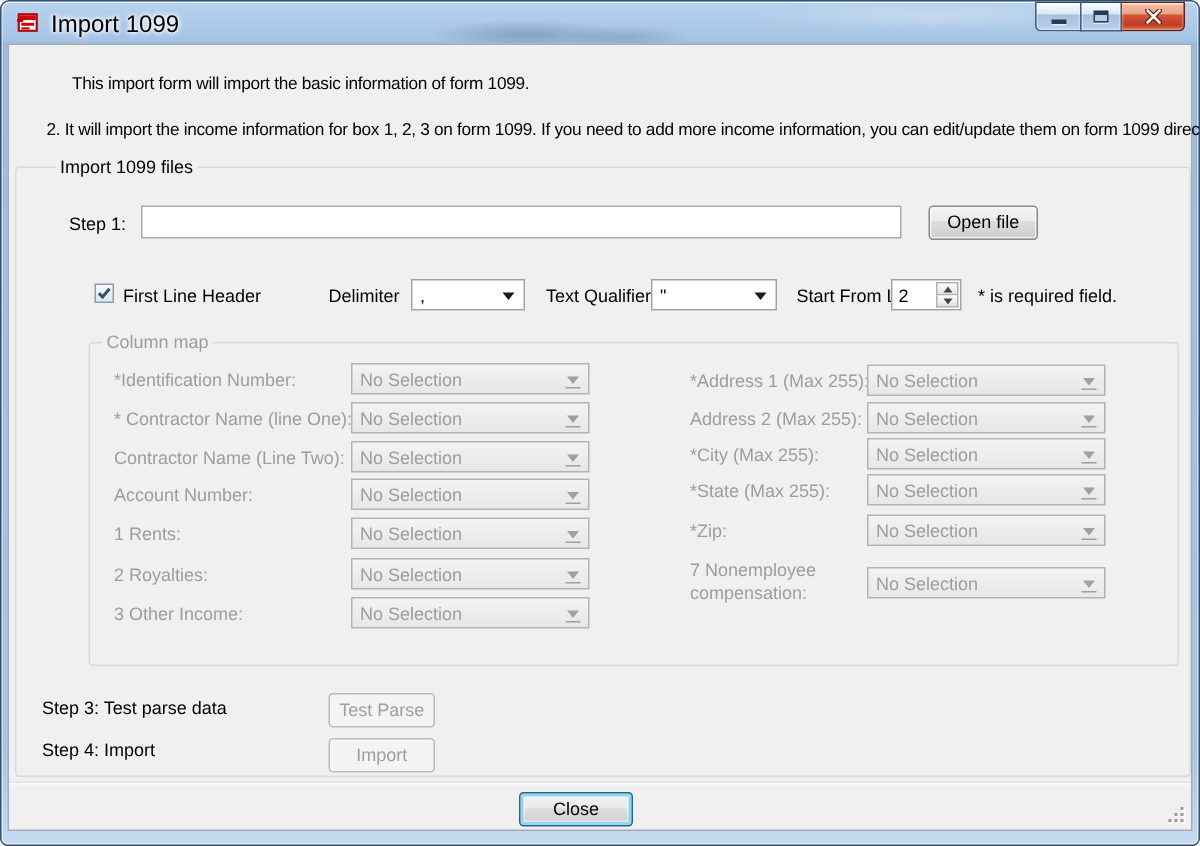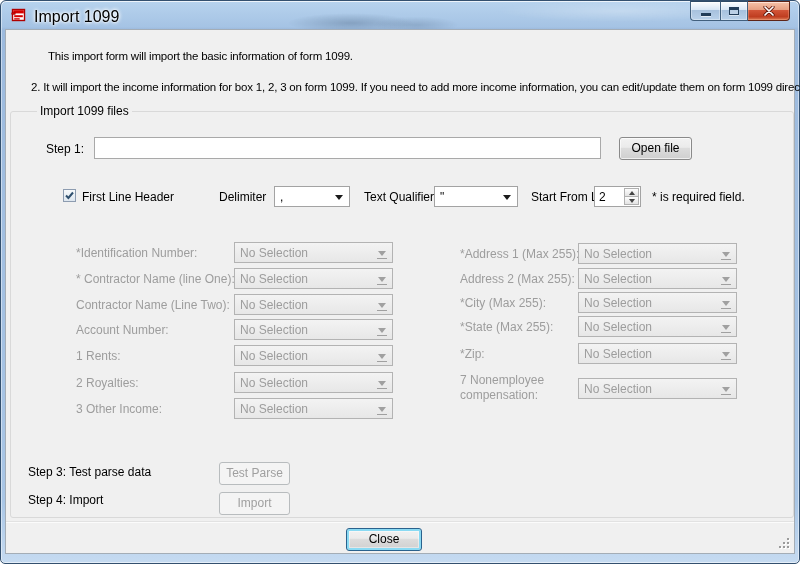--- a/index.html
+++ b/index.html
@@ -159,20 +159,23 @@
           <span class="spinbtn">
               <span class="tri-up"></span>
             </span>
           <span class="spinbtn">
               <span class="tri-down"></span>
             </span>
         </span>
       </div>
       <div class="abs" style="left:646px;top:160px;">* is required field.</div>
 
+      <div class="groupbox" style="left:53px;top:198px;width:727px;height:216px;">
+        <span class="legend gray" style="left:8px;">Column map</span>
+      </div>
 
       <div class="abs cm-label" style="left:70px;top:216px;">*Identification Number:</div>
       <div class="dropdown" style="left:228px;top:212px;" aria-disabled="true">
         <span class="cval">No Selection</span>
         <span class="arrow"></span>
           <span class="arrow-line"></span>
       </div>
 
       <div class="abs cm-label" style="left:70px;top:242px;">* Contractor Name (line One):</div>
       <div class="dropdown" style="left:228px;top:238px;" aria-disabled="true">

